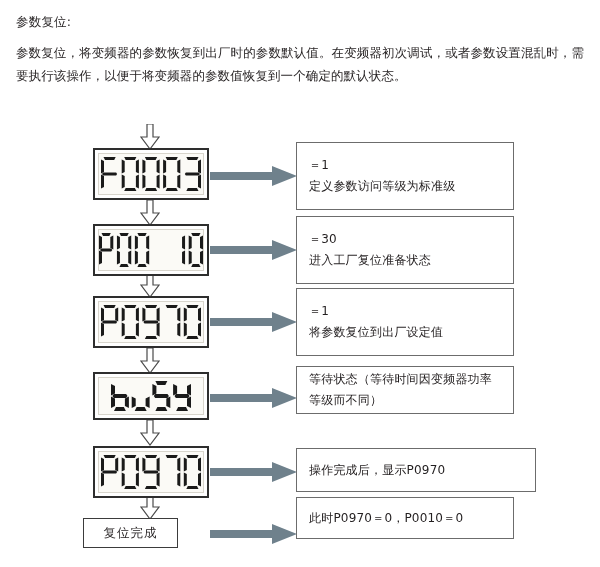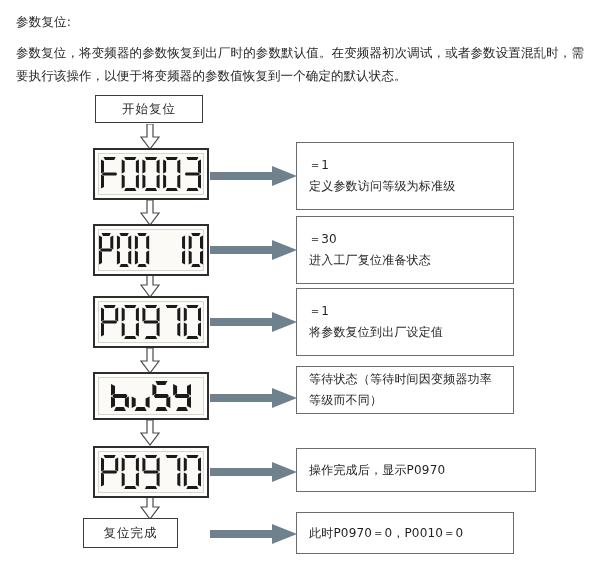--- a/index.html
+++ b/index.html
@@ -115,23 +115,20 @@
 </head>
 <body>
 
 <div class="doc-head">
   <p class="doc-title">参数复位:</p>
   <p class="doc-para">参数复位，将变频器的参数恢复到出厂时的参数默认值。在变频器初次调试，或者参数设置混乱时，需要执行该操作，以便于将变频器的参数值恢复到一个确定的默认状态。</p>
 </div>
 
 <div class="flow">
 
-  <div class="node-plain" style="left:95px; top:95px; width:108px; height:28px;">
-    <span>开始复位</span>
-  </div>
 
   <div class="down-arrow" style="left:140px; top:124px; width:20px; height:26px;">
     <svg width="20" height="26" viewBox="0 0 20 26">
       <polygon points="7,0 13,0 13,13 19,13 10,25 1,13 7,13" fill="#ffffff" stroke="#4a4a4a" stroke-width="1.2"></polygon>
     </svg>
   </div>
   <div class="down-arrow" style="left:140px; top:200px; width:20px; height:26px;">
     <svg width="20" height="26" viewBox="0 0 20 26">
       <polygon points="7,0 13,0 13,13 19,13 10,25 1,13 7,13" fill="#ffffff" stroke="#4a4a4a" stroke-width="1.2"></polygon>
     </svg>
@@ -425,17 +422,17 @@
 
   <div class="note-box" style="left:296px; top:366px; width:218px; height:48px;">
     <div class="note-line">等待状态（等待时间因变频器功率</div>
     <div class="note-line">等级而不同）</div>
   </div>
 
   <div class="note-box" style="left:296px; top:448px; width:240px; height:44px;">
     <div class="note-line">操作完成后，显示P0970</div>
   </div>
 
-  <div class="note-box" style="left:296px; top:512px; width:218px; height:42px;">
+  <div class="note-box" style="left:296px; top:497px; width:218px; height:42px;">
     <div class="note-line">此时P0970＝0，P0010＝0</div>
   </div>
 
 </div>
 
 </body></html>

